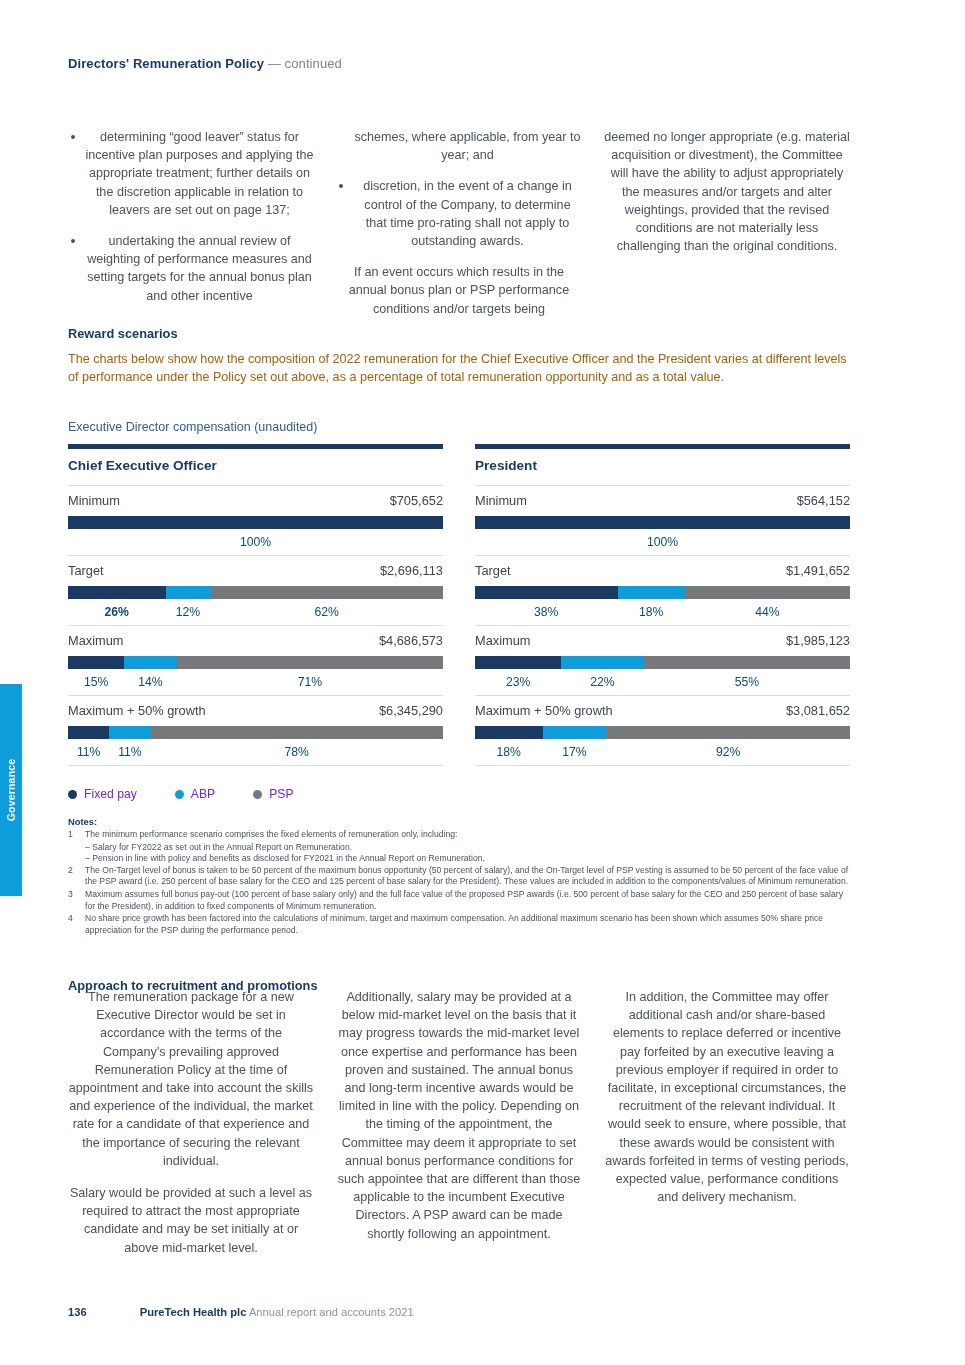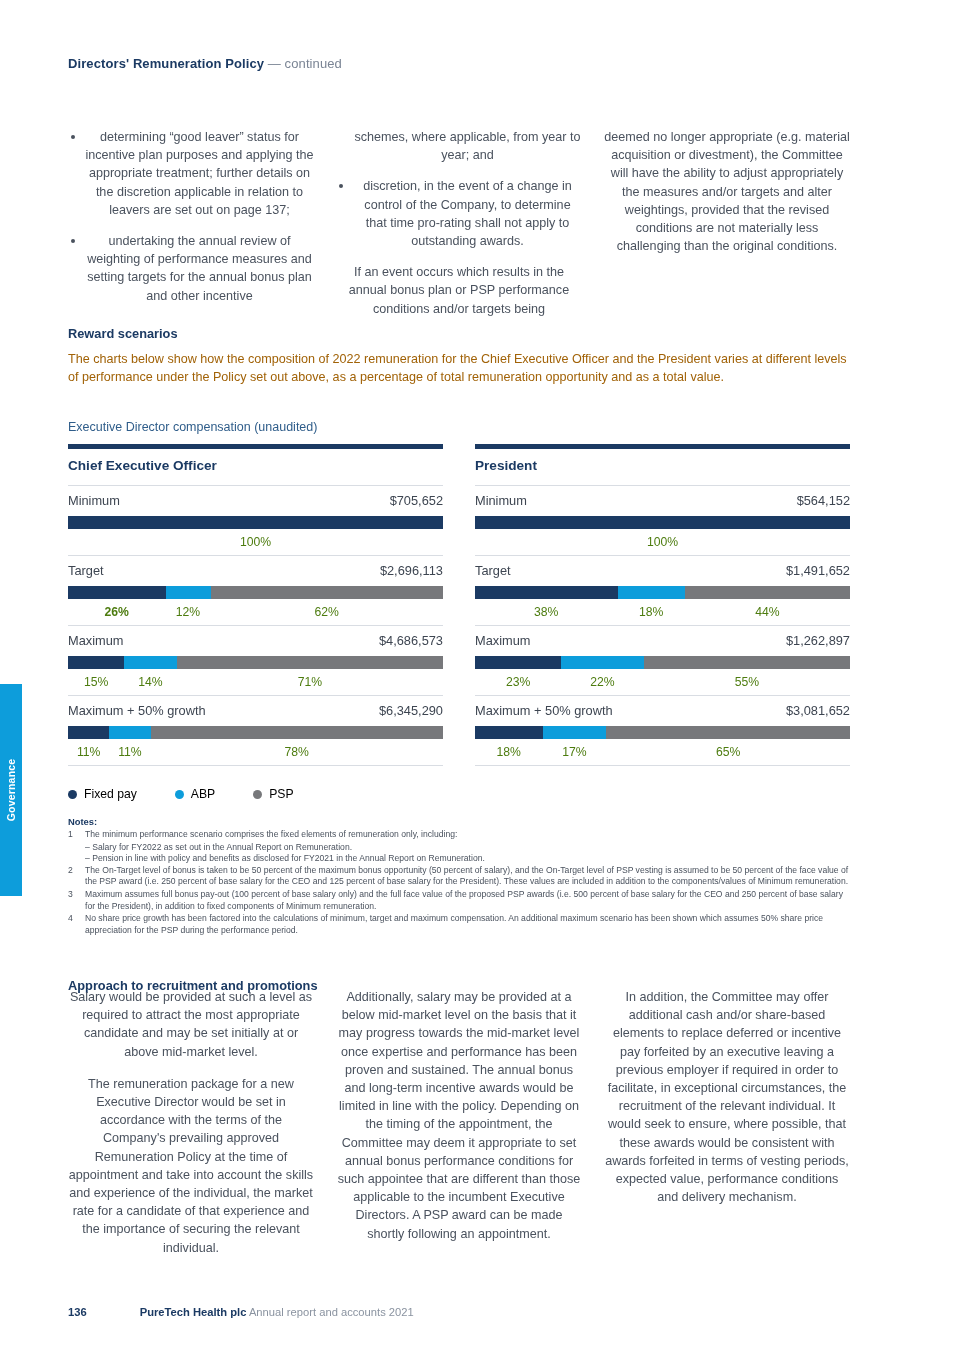--- a/index.html
+++ b/index.html
@@ -172,40 +172,40 @@
 
   .bar-labels {
     position: relative;
     height: 26px;
   }
   .bar-labels span {
     position: absolute;
     top: 6px;
     transform: translateX(-50%);
     font-size: 12.2px;
-    color: #4d7c0f;
+    color: #0c4a6e;
     white-space: nowrap;
   }
   .scen.last { border-bottom: 1px solid #d9dde3; }
 
   
   .legend {
     position: absolute;
     left: 68px;
     top: 787px;
     display: flex;
     gap: 38px;
     align-items: center;
   }
   .legend-item {
     display: flex;
     align-items: center;
     gap: 7px;
     font-size: 12.2px;
-    color: #000000;
+    color: #6d28d9;
   }
   .dot {
     width: 9px;
     height: 9px;
     border-radius: 50%;
     display: inline-block;
   }
 
   
   .notes {
@@ -398,21 +398,21 @@
           </div>
           <div class="bar-labels">
             <span style="left: 19%;">38%</span>
             <span style="left: 47%;">18%</span>
             <span style="left: 78%; text-align: center;">44%</span>
           </div>
         </div>
         <div class="scen">
           <div class="scen-head">
             <span>Maximum</span>
-            <span class="scen-amount">$1,262,897</span>
+            <span class="scen-amount">$1,985,123</span>
           </div>
           <div class="bar">
             <div class="seg-fixed" style="width: 23%;"></div>
             <div class="seg-abp" style="width: 22%;"></div>
             <div class="seg-psp" style="width: 55%;"></div>
           </div>
           <div class="bar-labels">
             <span style="left: 11.5%;">23%</span>
             <span style="left: 34%;">22%</span>
             <span style="left: 72.5%;">55%</span>
@@ -424,21 +424,21 @@
             <span class="scen-amount">$3,081,652</span>
           </div>
           <div class="bar">
             <div class="seg-fixed" style="width: 18%;"></div>
             <div class="seg-abp" style="width: 17%;"></div>
             <div class="seg-psp" style="width: 65%;"></div>
           </div>
           <div class="bar-labels">
             <span style="left: 9%;">18%</span>
             <span style="left: 26.5%;">17%</span>
-            <span style="left: 67.5%;">65%</span>
+            <span style="left: 67.5%;">92%</span>
           </div>
         </div>
       </div>
   </div>
 </div>
 
 <div class="legend">
     <div class="legend-item">
       <span class="dot" style="background: rgb(27, 58, 99);"></span>
       <span>Fixed pay</span>
@@ -473,22 +473,22 @@
       <div class="note-row">
         <div class="note-num">4</div>
         <div class="note-txt">No share price growth has been factored into the calculations of minimum, target and maximum compensation. An additional maximum scenario has been shown which assumes 50% share price appreciation for the PSP during the performance period.</div>
       </div>
     </div>
 </div>
 
 <div class="h2" id="recruit-h2">Approach to recruitment and promotions</div>
 <div class="cols3b">
   <div class="col">
+    <p>The remuneration package for a new Executive Director would be set in accordance with the terms of the Company's prevailing approved Remuneration Policy at the time of appointment and take into account the skills and experience of the individual, the market rate for a candidate of that experience and the importance of securing the relevant individual.</p>
     <p>Salary would be provided at such a level as required to attract the most appropriate candidate and may be set initially at or above mid-market level.</p>
-    <p>The remuneration package for a new Executive Director would be set in accordance with the terms of the Company's prevailing approved Remuneration Policy at the time of appointment and take into account the skills and experience of the individual, the market rate for a candidate of that experience and the importance of securing the relevant individual.</p>
   </div>
   <div class="col">
     <p>Additionally, salary may be provided at a below mid-market level on the basis that it may progress towards the mid-market level once expertise and performance has been proven and sustained. The annual bonus and long-term incentive awards would be limited in line with the policy. Depending on the timing of the appointment, the Committee may deem it appropriate to set annual bonus performance conditions for such appointee that are different than those applicable to the incumbent Executive Directors. A PSP award can be made shortly following an appointment.</p>
   </div>
   <div class="col">
     <p>In addition, the Committee may offer additional cash and/or share-based elements to replace deferred or incentive pay forfeited by an executive leaving a previous employer if required in order to facilitate, in exceptional circumstances, the recruitment of the relevant individual. It would seek to ensure, where possible, that these awards would be consistent with awards forfeited in terms of vesting periods, expected value, performance conditions and delivery mechanism.</p>
   </div>
 </div>
 
 <div class="footer">

